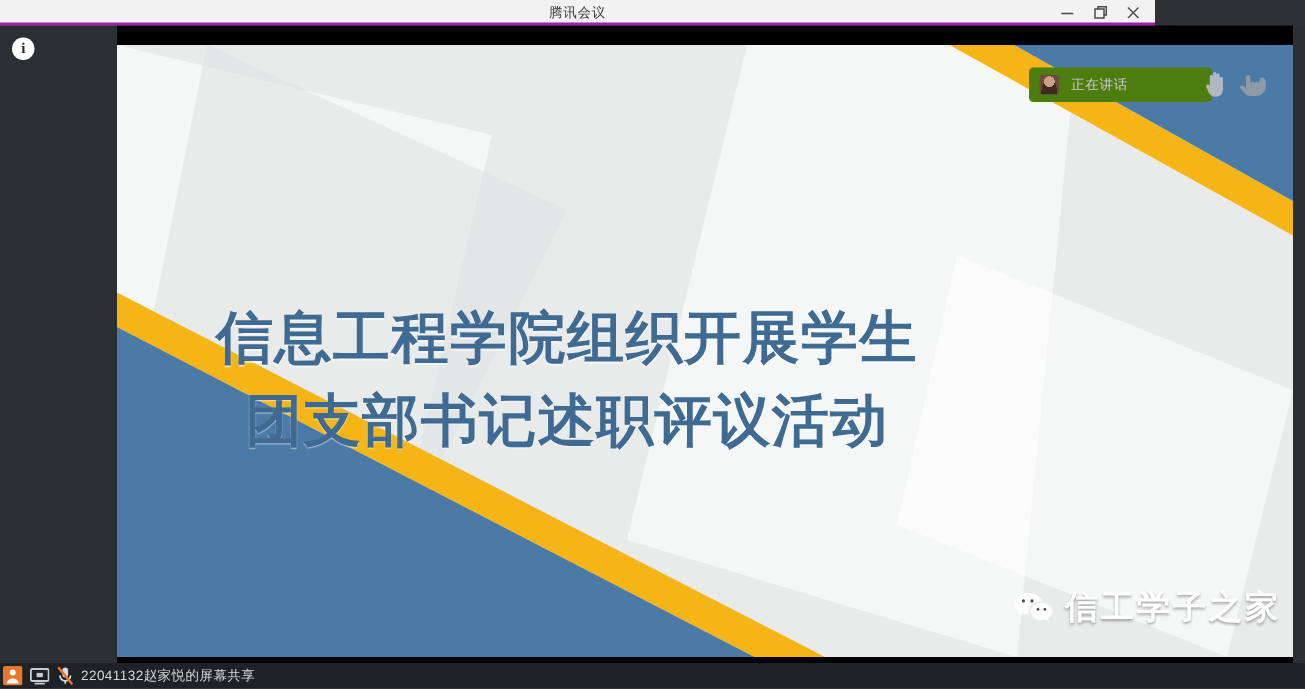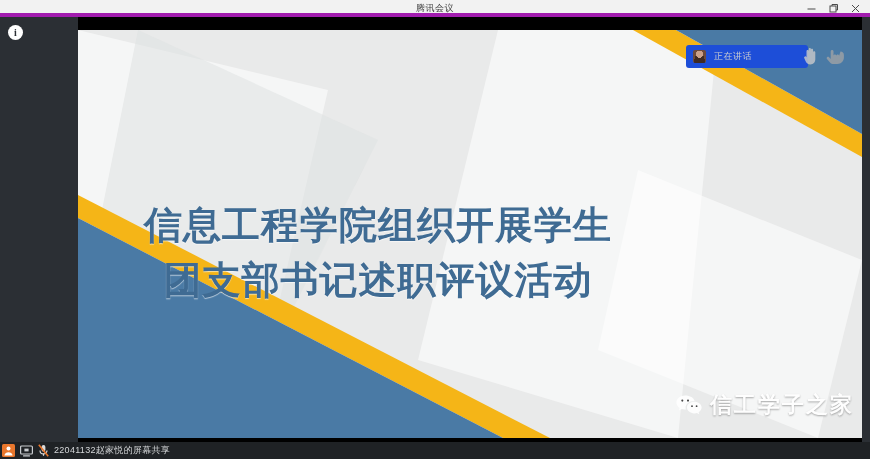--- a/index.html
+++ b/index.html
@@ -18,23 +18,23 @@
     position: relative;
     width: 870px;
     height: 459px;
     background: #2e3236;
   }
 
   
   #titlebar {
     position: absolute;
     left: 0; top: 0;
-    width: 870px; height: 17px;
+    width: 770px; height: 17px;
     background: #f2f2f2;
-    border-bottom: 4px solid #a21caf;
+    border-bottom: 2px solid #a21caf;
     box-sizing: border-box;
   }
   #titlebar .title {
     position: absolute;
     left: 0; right: 0; top: 0;
     height: 16px;
     line-height: 16px;
     text-align: center;
     font-size: 9px;
     color: #3a3a3a;
@@ -173,21 +173,21 @@
     letter-spacing: 2px;
     text-shadow: 0 1px 2px rgba(0,0,0,.35);
   }
   #watermark .wx { width: 28px; height: 24px; display:block; }
 
   
   #speaking {
     position: absolute;
     left: 608px; top: 28px;
     width: 122px; height: 23px;
-    background: #1d4ed8;
+    background: #4d7c0f;
     border-radius: 3px;
     display: flex;
     align-items: center;
     padding: 0 7px;
     box-sizing: border-box;
     gap: 8px;
   }
   #speaking .avatar {
     width: 13px; height: 13px;
     border-radius: 2px;

